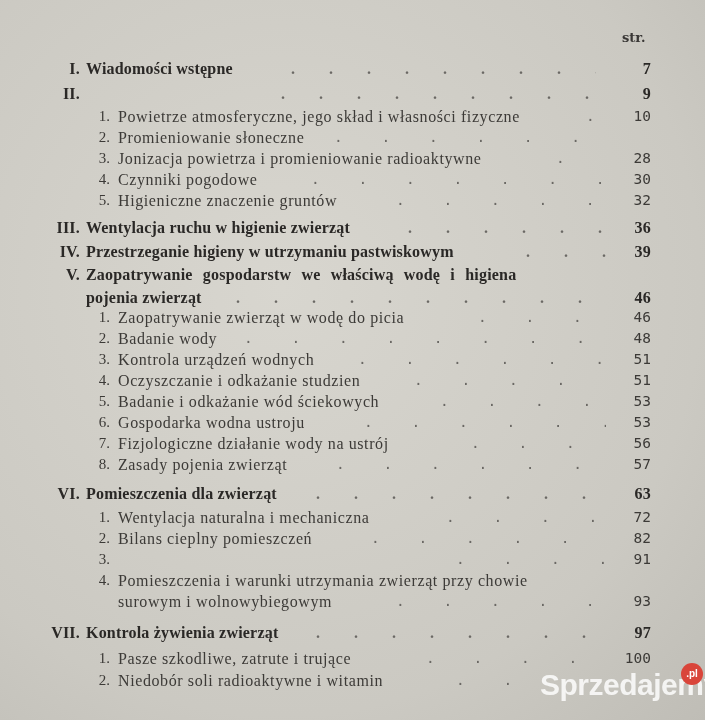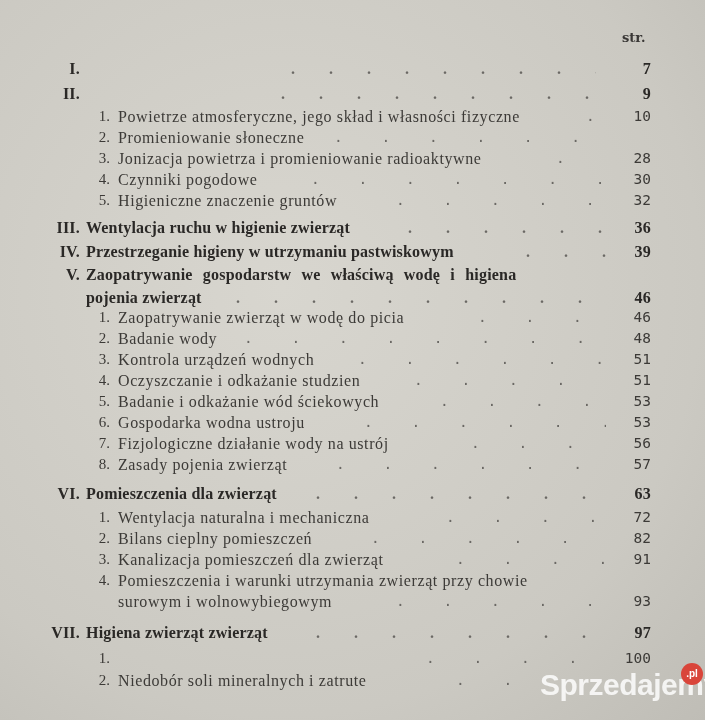--- a/index.html
+++ b/index.html
@@ -36,20 +36,21 @@
     }
   </style>
 </head>
 <body>
 
 <div class="page">
   <div class="str">str.</div>
 
   <div class="row chap" style="top:60px">
     <span class="num">I.</span>
+    <span class="title">Wiadomości  wstępne</span>
     <span class="dots" style="left:275px;width:305px">. . . . . . . . . . . .</span>
     <span class="pg">7</span>
   </div>
 
   <div class="row chap" style="top:85px">
     <span class="num">II.</span>
     <span class="dots" style="left:265px;width:315px">. . . . . . . . . . . .</span>
     <span class="pg">9</span>
   </div>
   <div class="row sub" style="top:108px">
@@ -168,47 +169,47 @@
     <span class="pg">72</span>
   </div>
   <div class="row sub" style="top:530px">
     <span class="num">2.</span>
     <span class="title">Bilans cieplny pomieszczeń</span>
     <span class="dots" style="left:355px;width:235px">. . . . . . . . . .</span>
     <span class="pg">82</span>
   </div>
   <div class="row sub" style="top:551px">
     <span class="num">3.</span>
-    <span class="title">Kanalizacja pomieszczeń dla zwierząt</span>
     <span class="dots" style="left:440px;width:150px">. . . . . .</span>
     <span class="pg">91</span>
   </div>
   <div class="row sub" style="top:572px">
     <span class="num">4.</span>
     <span class="title">Pomieszczenia i warunki utrzymania zwierząt przy chowie</span>
   </div>
   <div class="row sub" style="top:593px">
     <span class="title">surowym i wolnowybiegowym</span>
     <span class="dots" style="left:380px;width:210px">. . . . . . . .</span>
     <span class="pg">93</span>
   </div>
 
   <div class="row chap" style="top:624px">
     <span class="num">VII.</span>
-    <span class="title">Higiena zwierząt zwierząt</span>
+    <span class="title">Kontrola żywienia zwierząt</span>
     <span class="dots" style="left:300px;width:290px">. . . . . . . . . . . .</span>
     <span class="pg">97</span>
   </div>
   <div class="row sub" style="top:650px">
     <span class="num">1.</span>
+    <span class="title">Pasze szkodliwe, zatrute i trujące</span>
     <span class="dots" style="left:410px;width:180px">. . . . . . .</span>
     <span class="pg">100</span>
   </div>
   <div class="row sub" style="top:672px">
     <span class="num">2.</span>
-    <span class="title">Niedobór soli mineralnych i zatrute</span>
+    <span class="title">Niedobór soli radioaktywne i witamin</span>
     <span class="dots" style="left:440px;width:80px">. . .</span>
     <span class="pg"></span>
   </div>
 
   <div class="watermark">Sprzedajemy</div>
   <div class="wm-badge">.pl</div>
 </div>
 
 </body></html>

